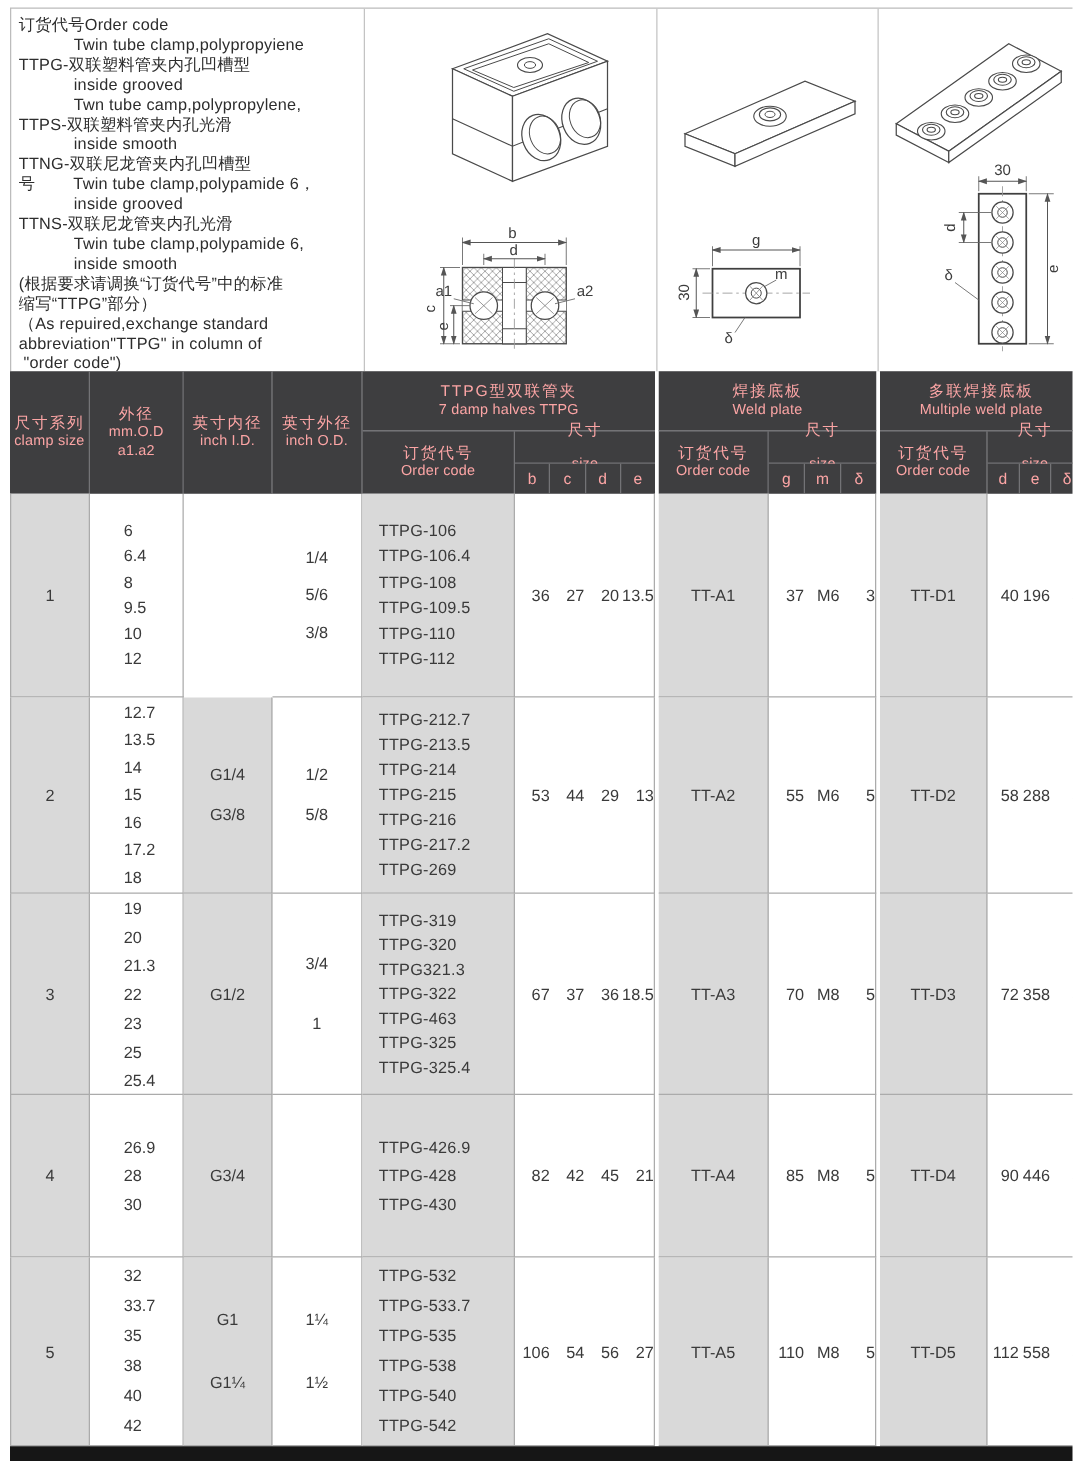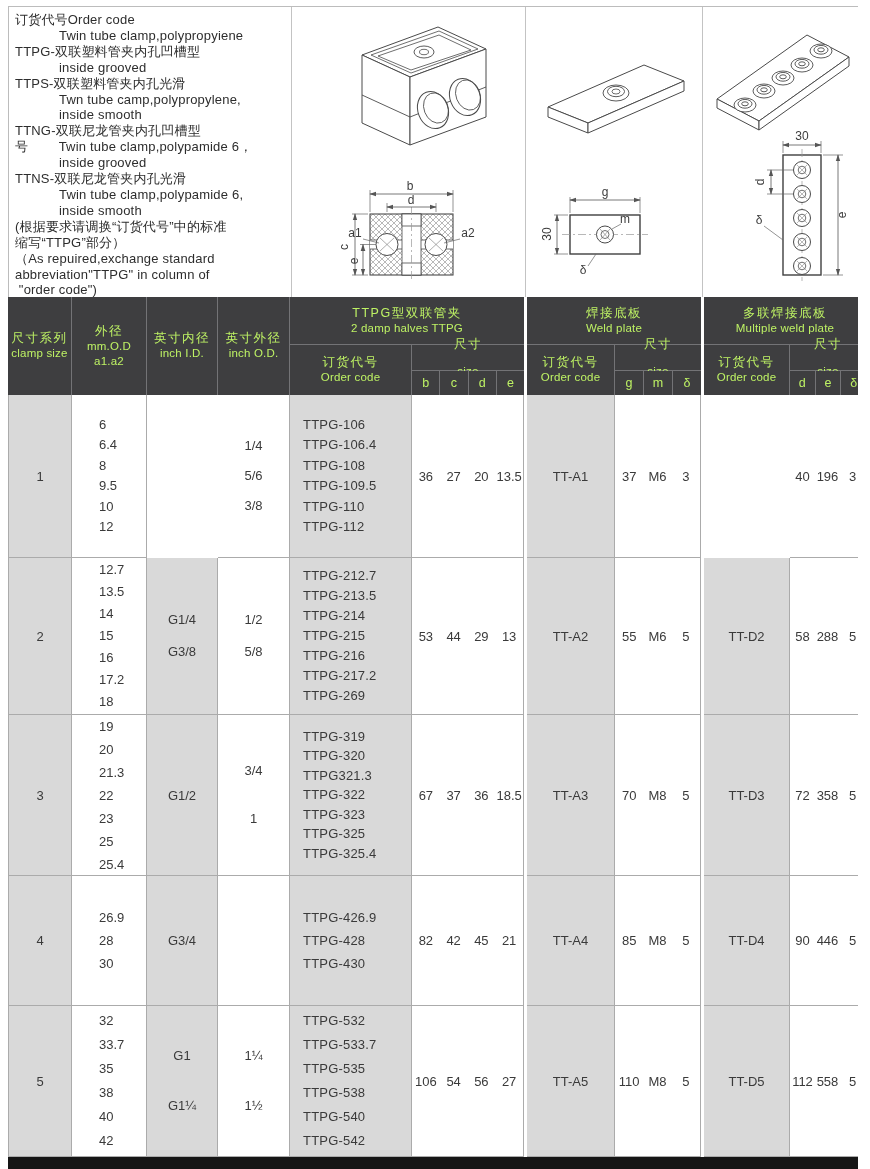--- a/index.html
+++ b/index.html
@@ -12,63 +12,63 @@
   
   .intro{position:absolute;left:6px;top:5px;width:274px;font-size:13px;line-height:15.9px;
          color:#2d2d2d;letter-spacing:.2px;}
   .intro .ln{white-space:pre;}
   .intro .ind{padding-left:44px;}
   
   .tbl{position:absolute;left:8px;top:297px;width:858px;display:grid;
        grid-template-columns:64px 75px 71px 72px 122px 112px 3px 88px 86px 3px 86px 76px;
        grid-template-rows:48px 26px 24px 163px 157px 161px 130px 151px;
        background:#fff;font-size:13px;color:#3a3a3a;}
-  .hc{background:#3e3e40;color:#bef264;display:flex;flex-direction:column;align-items:center;
+  .hc{background:#3e3e40;color:#fca5a5;display:flex;flex-direction:column;align-items:center;
       justify-content:center;text-align:center;font-size:12px;line-height:15px;}
   .hc .cn{font-size:12.5px;letter-spacing:1.5px;}
   .hc .en{font-size:11.5px;letter-spacing:.2px;}
   .hbr{border-right:1px solid #737376;}
   .hbb{border-bottom:1px solid #737376;}
   .hsize{gap:12px;}
   .hletters{display:flex;flex-direction:row;align-items:stretch;}
   .hletters span{flex:1;display:flex;align-items:center;justify-content:center;
                  border-right:1px solid #737376;font-size:12.5px;}
   .hletters span:last-child{border-right:none;}
   .dc{display:flex;flex-direction:column;align-items:center;justify-content:center;
       text-align:center;white-space:pre-line;border-right:1px solid #ababab;
       border-bottom:1px solid #ababab;}
   .shade{background:#d9d9d9;}
   .bl{border-left:1px solid #ababab;}
   .left{align-items:flex-start;text-align:left;}
   .codes{padding-left:13px;letter-spacing:.2px;}
   .odl{padding-left:27px;}
   .dims{flex-direction:row;white-space:normal;}
-  .dims span{flex:1;text-align:center;}
+  .dims span{flex:1;text-align:right;}
   
   .bar{position:absolute;left:8px;top:1157px;width:857px;height:12px;background:#161616;}
   svg{display:block;}
   svg text{font-family:"Liberation Sans","DejaVu Sans",sans-serif;font-size:12px;fill:#3c3c3c;}
 </style>
 </head>
 <body>
 
 <div class="page">
 
   <div class="frame">
     <div class="vdiv" style="left:282px"></div>
     <div class="vdiv" style="left:516px"></div>
     <div class="vdiv" style="left:693px"></div>
 
     <div class="intro">
       <div class="ln">订货代号Order code</div>
       <div class="ln ind">Twin tube clamp,polypropyiene</div>
       <div class="ln">TTPG-双联塑料管夹内孔凹槽型</div>
       <div class="ln ind">inside grooved</div>
+      <div class="ln ind">Twn tube camp,polypropylene,</div>
       <div class="ln">TTPS-双联塑料管夹内孔光滑</div>
-      <div class="ln ind">Twn tube camp,polypropylene,</div>
       <div class="ln ind">inside smooth</div>
       <div class="ln">TTNG-双联尼龙管夹内孔凹槽型</div>
       <div class="ln">号        Twin tube clamp,polypamide 6，</div>
       <div class="ln ind">inside grooved</div>
       <div class="ln">TTNS-双联尼龙管夹内孔光滑</div>
       <div class="ln ind">Twin tube clamp,polypamide 6,</div>
       <div class="ln ind">inside smooth</div>
       <div class="ln">(根据要求请调换“订货代号”中的标准</div>
       <div class="ln">缩写“TTPG”部分）</div>
       <div class="ln">（As repuired,exchange standard</div>
@@ -246,21 +246,21 @@
       <span class="cn">英寸内径</span>
       <span class="en">inch I.D.</span>
     </div>
     <div class="hc hbr" style="grid-area:1/4/4/5">
       <span class="cn">英寸外径</span>
       <span class="en">inch O.D.</span>
     </div>
 
     <div class="hc hbb" style="grid-area:1/5/2/7">
       <span class="cn">TTPG型双联管夹</span>
-      <span class="en">2 damp halves TTPG</span>
+      <span class="en">7 damp halves TTPG</span>
     </div>
     <div class="hc hbb" style="grid-area:1/8/2/10">
       <span class="cn">焊接底板</span>
       <span class="en">Weld plate</span>
     </div>
     <div class="hc hbb" style="grid-area:1/11/2/13">
       <span class="cn">多联焊接底板</span>
       <span class="en">Multiple weld plate</span>
     </div>
 
@@ -328,20 +328,21 @@
       <span>27</span>
       <span>20</span>
       <span>13.5</span>
     </div>
     <div class="dc shade" style="grid-area:4/8">TT-A1</div>
     <div class="dc dims" style="grid-area:4/9">
       <span>37</span>
       <span>M6</span>
       <span>3</span>
     </div>
+    <div class="dc shade" style="grid-area:4/11">TT-D1</div>
     <div class="dc dims" style="grid-area:4/12">
       <span>40</span>
       <span>196</span>
       <span>3</span>
     </div>
 
     <div class="dc shade bl" style="grid-area:5/1">2</div>
     <div class="dc left odl" style="grid-area:5/2;line-height:22px">12.7
 13.5
 14
@@ -387,21 +388,21 @@
 23
 25
 25.4</div>
     <div class="dc shade" style="grid-area:6/3">G1/2</div>
     <div class="dc" style="grid-area:6/4;line-height:48px">3/4
 1</div>
     <div class="dc shade left codes" style="grid-area:6/5;line-height:19.5px">TTPG-319
 TTPG-320
 TTPG321.3
 TTPG-322
-TTPG-323
+TTPG-463
 TTPG-325
 TTPG-325.4</div>
     <div class="dc dims" style="grid-area:6/6">
       <span>67</span>
       <span>37</span>
       <span>36</span>
       <span>18.5</span>
     </div>
     <div class="dc shade" style="grid-area:6/8">TT-A3</div>
     <div class="dc dims" style="grid-area:6/9">

